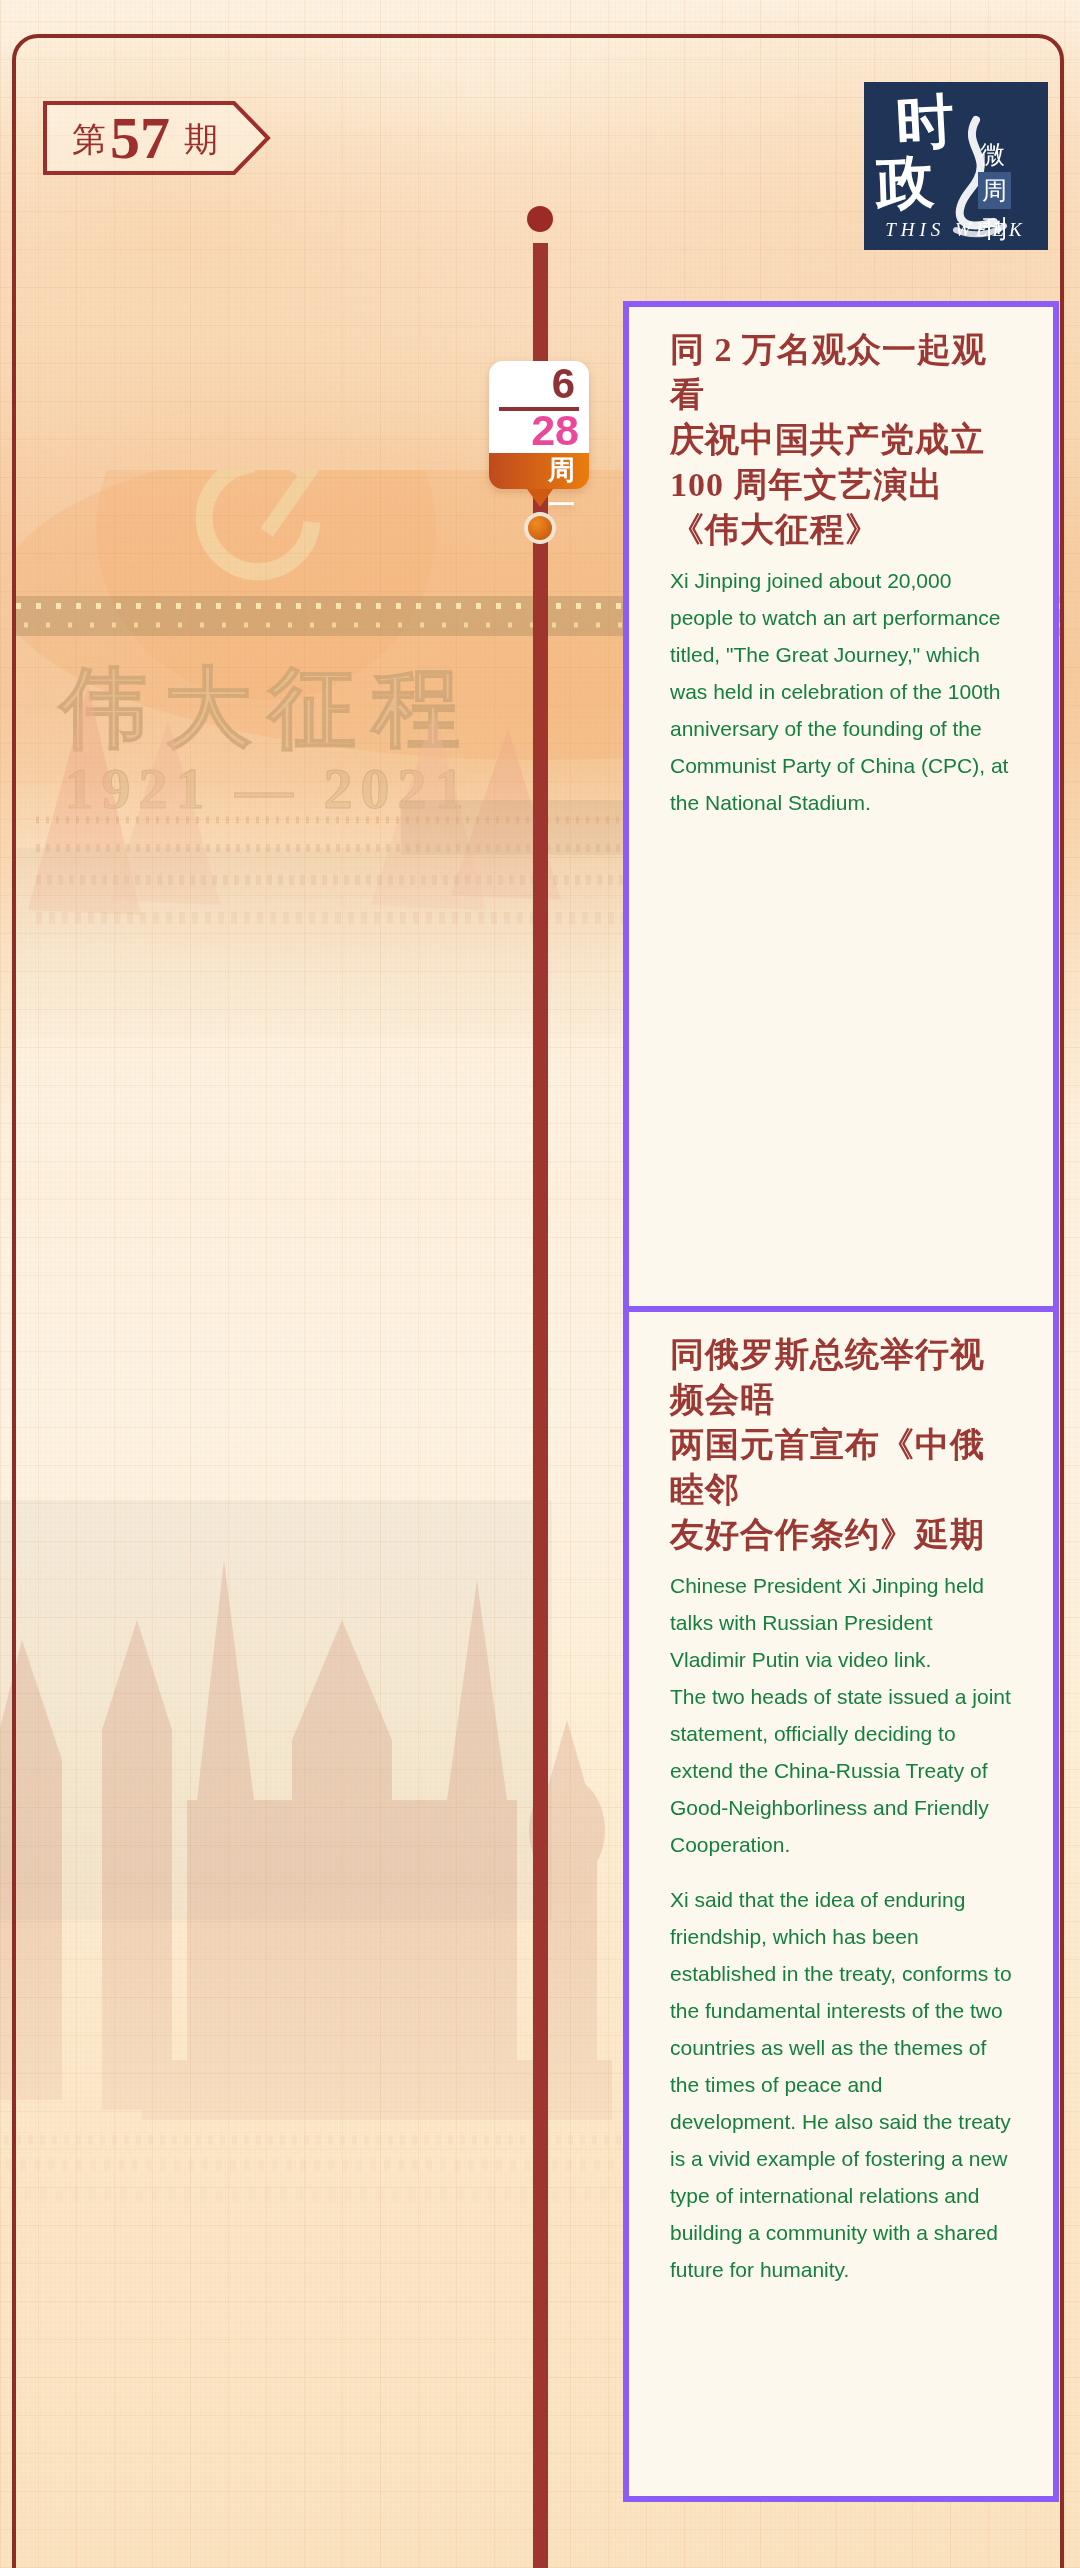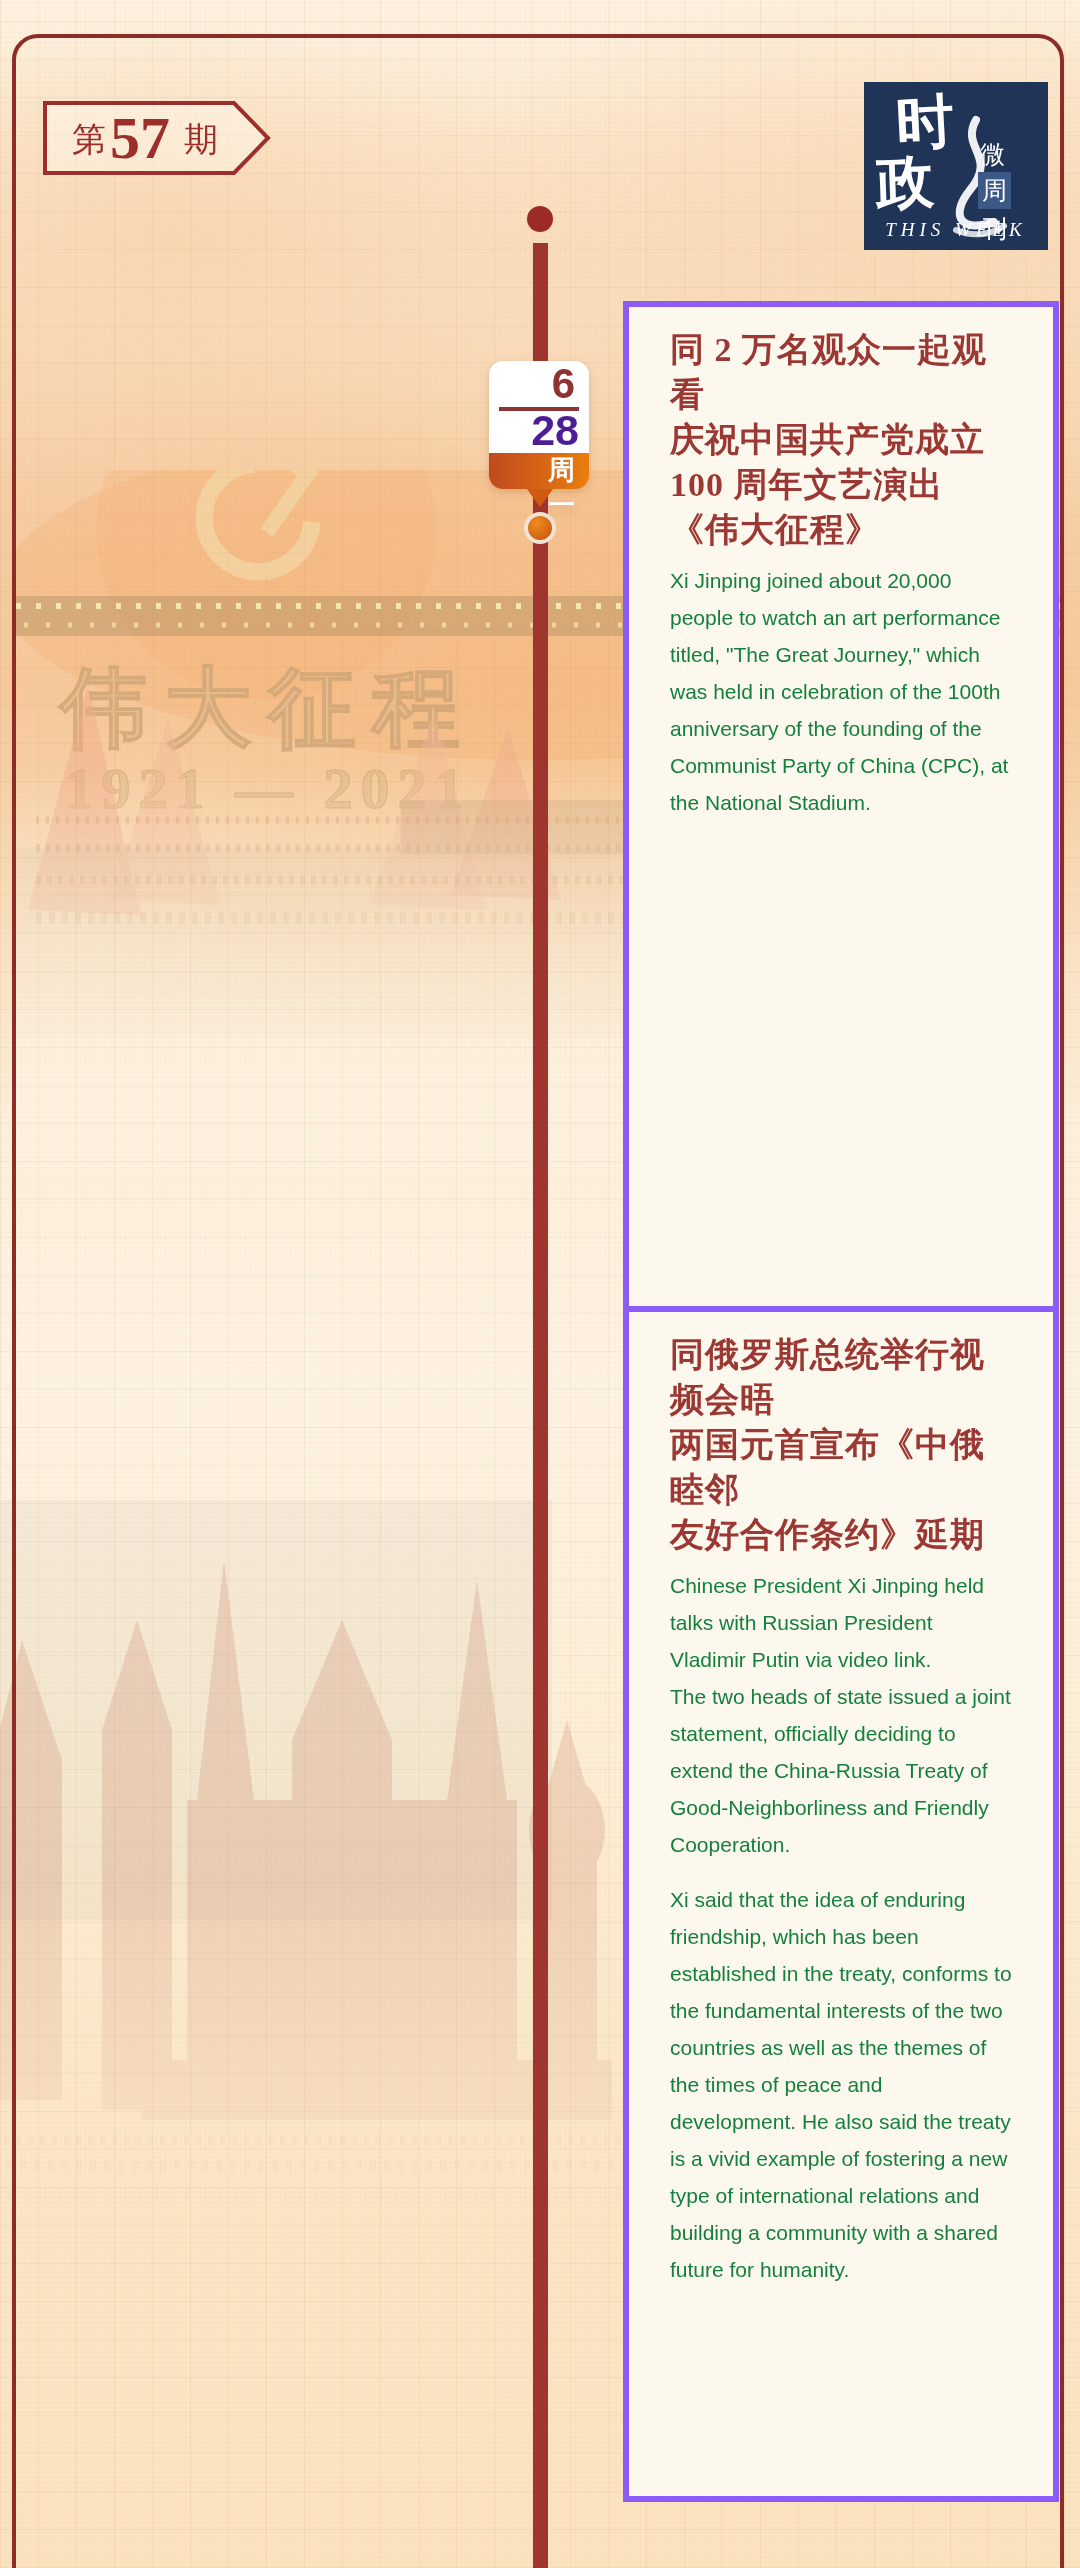--- a/index.html
+++ b/index.html
@@ -56,21 +56,21 @@
 
   
   .tl-dot{position:absolute;left:527px;top:206px;width:26px;height:26px;border-radius:50%;background:#9c2b26;z-index:3;}
   .tl-bar{position:absolute;left:533px;top:243px;width:15px;height:2325px;background:#9e362f;z-index:3;}
 
   
   .date-badge{position:absolute;left:489px;top:361px;width:100px;z-index:6;filter:drop-shadow(0 3px 4px rgba(150,80,40,.25));}
   .db-white{position:relative;height:92px;background:#ffffff;border-radius:14px 14px 0 0;}
   .db-month{position:absolute;top:0px;right:14px;font-size:42px;line-height:46px;font-weight:700;color:#8e3236;}
   .db-line{position:absolute;top:46px;left:10px;right:10px;height:4px;background:#8e3236;}
-  .db-day{position:absolute;top:46px;right:10px;font-size:43px;line-height:46px;font-weight:700;color:#4c1d95;}
+  .db-day{position:absolute;top:46px;right:10px;font-size:43px;line-height:46px;font-weight:700;color:#ec4899;}
   .db-week{height:36px;line-height:35px;background:linear-gradient(90deg,#bf4a1e,#ea7d0e);border-radius:0 0 14px 14px;color:#fff;font-size:27px;font-weight:700;letter-spacing:2px;text-align:right;padding-right:12px;box-sizing:border-box;padding-left:32px;}
   .db-pointer{position:absolute;left:527px;top:489px;width:0;height:0;z-index:6;
     border-left:13px solid transparent;border-right:13px solid transparent;border-top:18px solid #d05a12;}
   .db-node{position:absolute;left:524px;top:512px;width:32px;height:32px;box-sizing:border-box;border-radius:50%;z-index:6;
     border:4px solid #efe5d6;background:radial-gradient(circle at 35% 30%, #ef8c1e, #c3500e);}
 
   
   .card{
     position:absolute;left:599px;width:436px;box-sizing:border-box;z-index:4;
     background:#fdf8ee;border:6px solid #8b5cf6;

